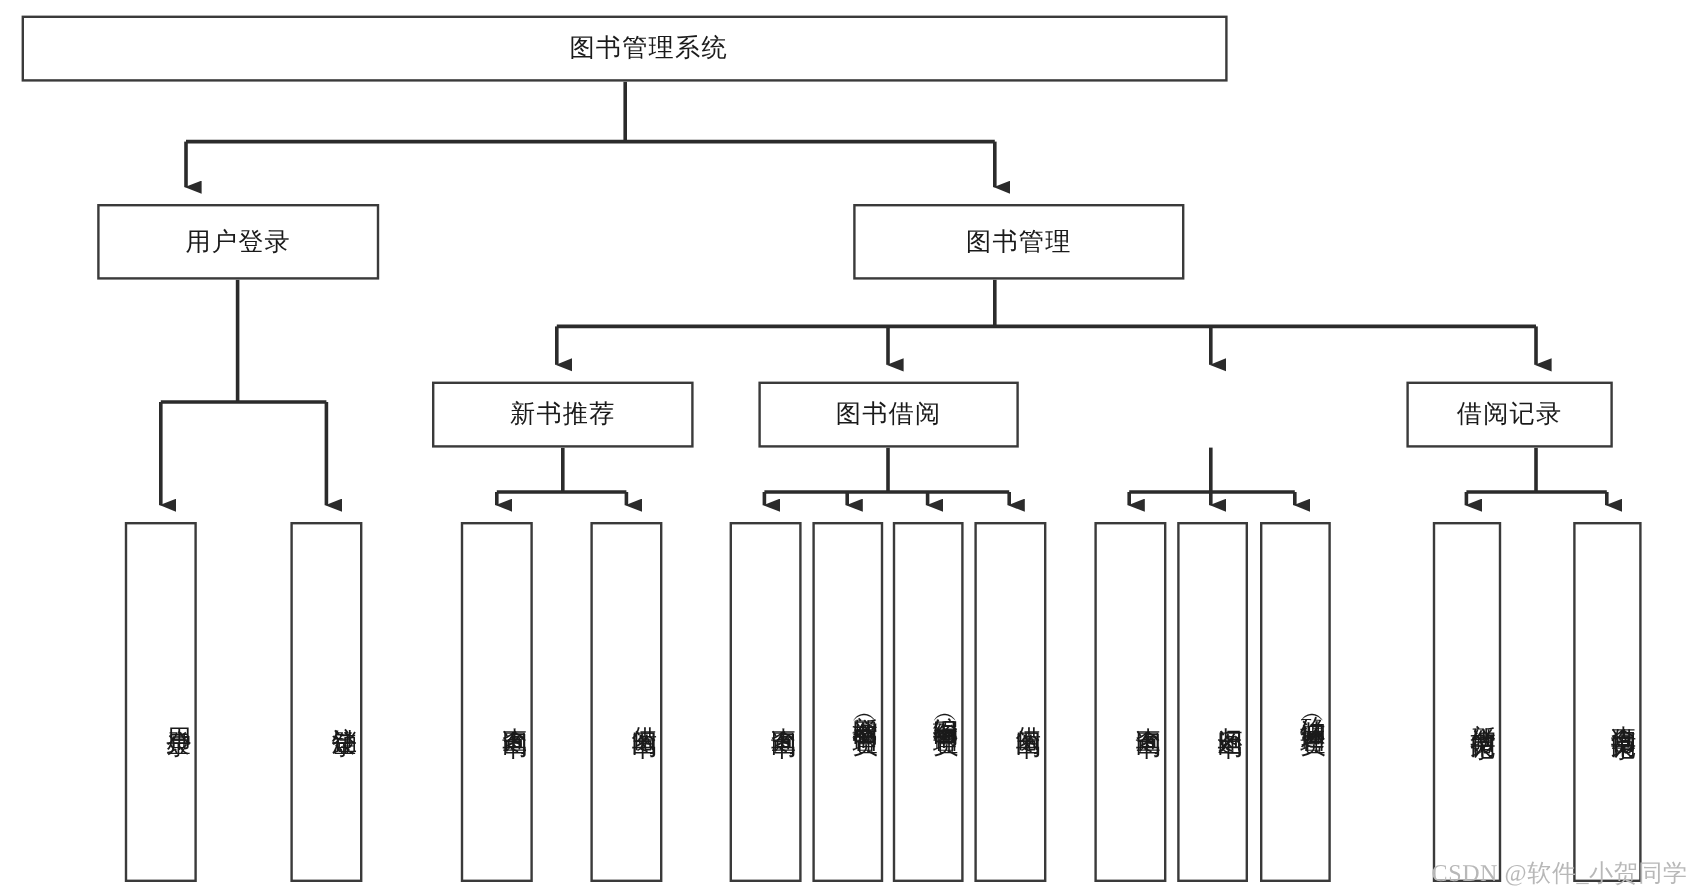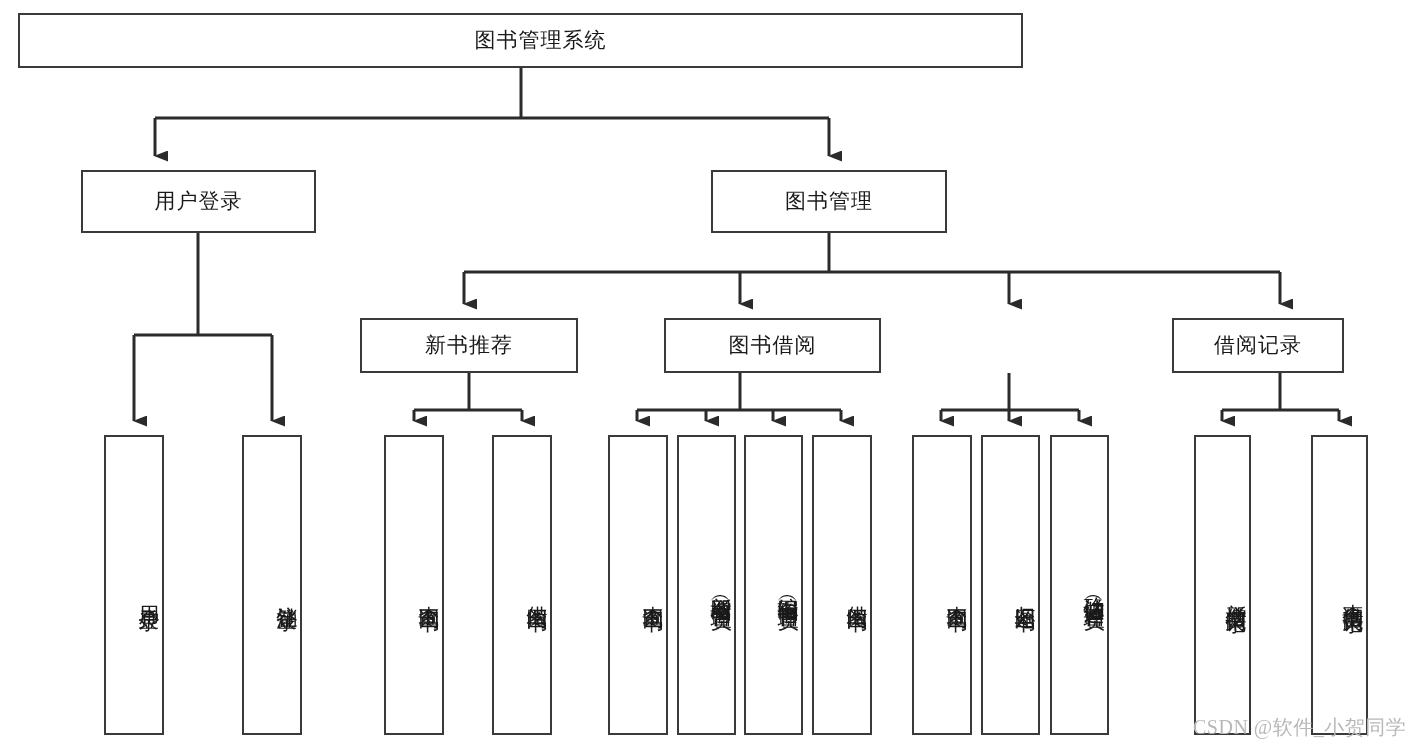--- a/index.html
+++ b/index.html
@@ -119,28 +119,28 @@
     </g>
   </svg>
 
   <div class="node horiz" style="left:18px; top:13px; width:1005px; height:55px;padding-left:40px;">
     <span>图书管理系统</span>
   </div>
 
   <div class="node horiz" style="left:81px; top:170px; width:235px; height:63px;">
     <span>用户登录</span>
   </div>
-  <div class="node horiz" style="left:711px; top:170px; width:236px; height:63px;">
+  <div class="node horiz" style="left:711px; top:170px; width:276px; height:63px;">
     <span>图书管理</span>
   </div>
 
   <div class="node horiz" style="left:360px; top:318px; width:218px; height:55px;">
     <span>新书推荐</span>
   </div>
-  <div class="node horiz" style="left:632px; top:318px; width:217px; height:55px;margin-left:32px;">
+  <div class="node horiz" style="left:632px; top:318px; width:217px; height:55px;">
     <span>图书借阅</span>
   </div>
   <div class="node horiz" style="left:1172px; top:318px; width:172px; height:55px;">
     <span>借阅记录</span>
   </div>
 
   <div class="node vert" style="left:104px; top:435px; width:60px; height:300px;">
     <span>用户登录</span>
   </div>
   <div class="node vert" style="left:242px; top:435px; width:60px; height:300px;">

